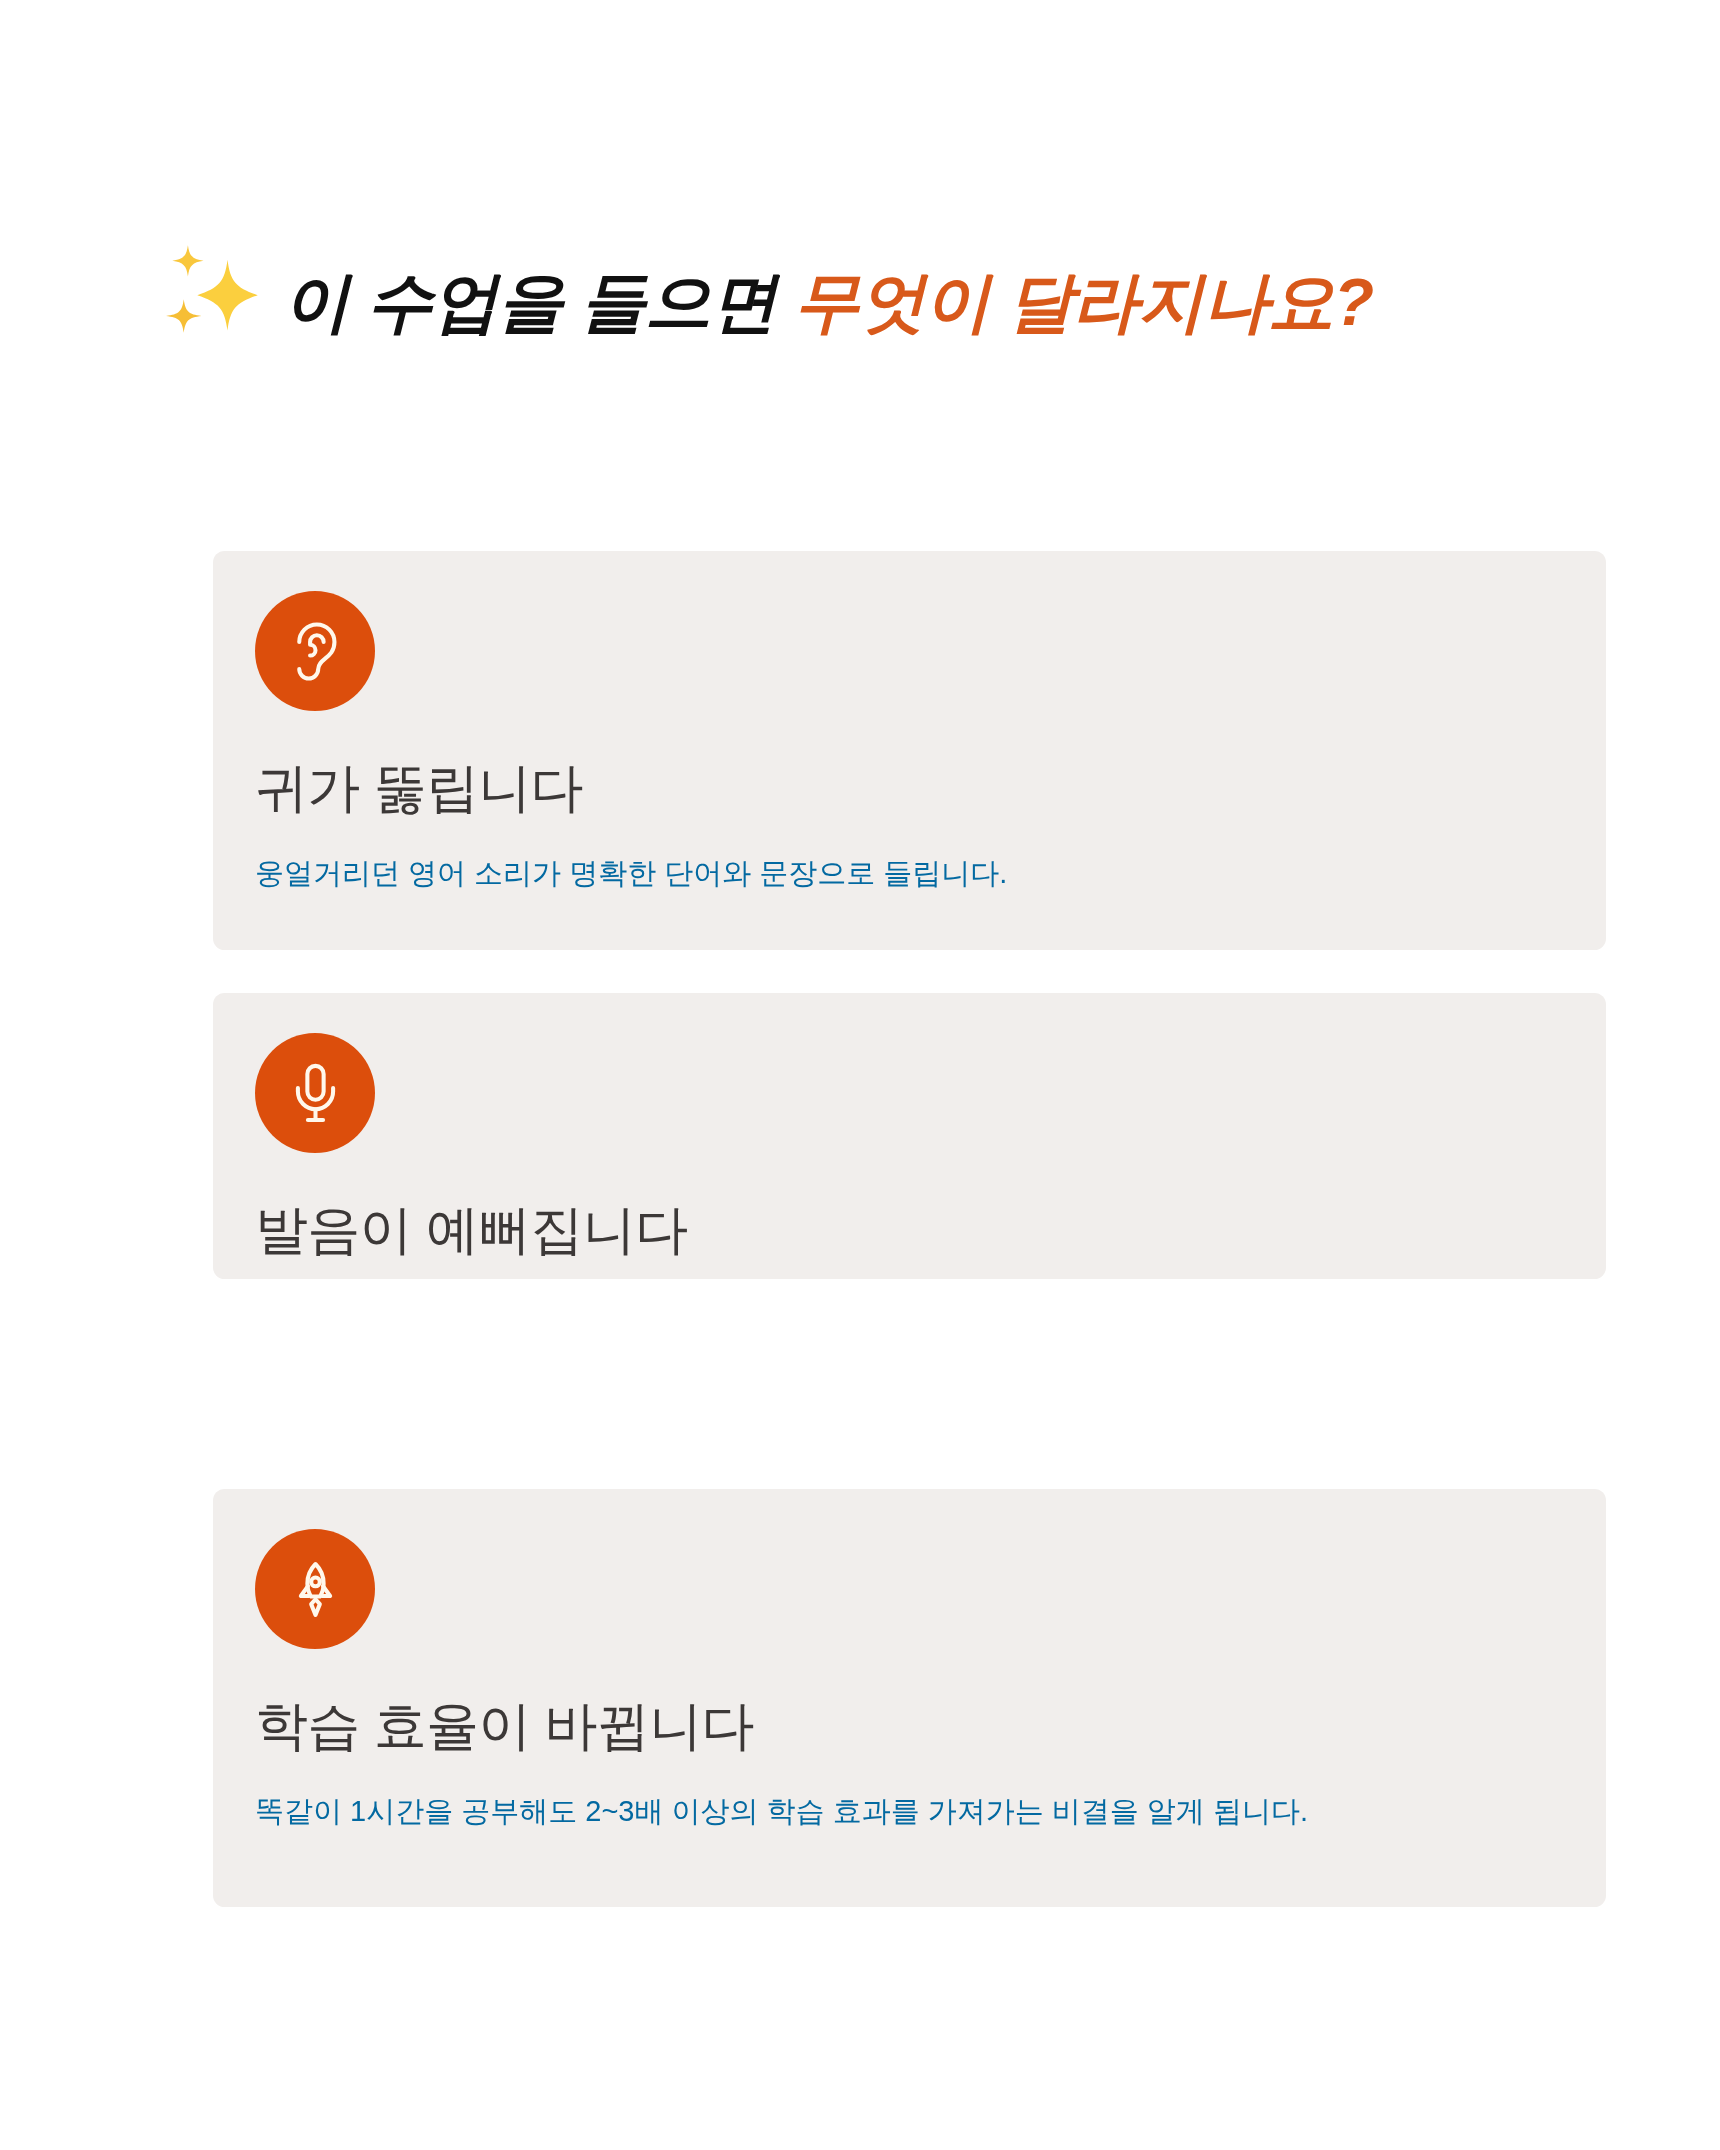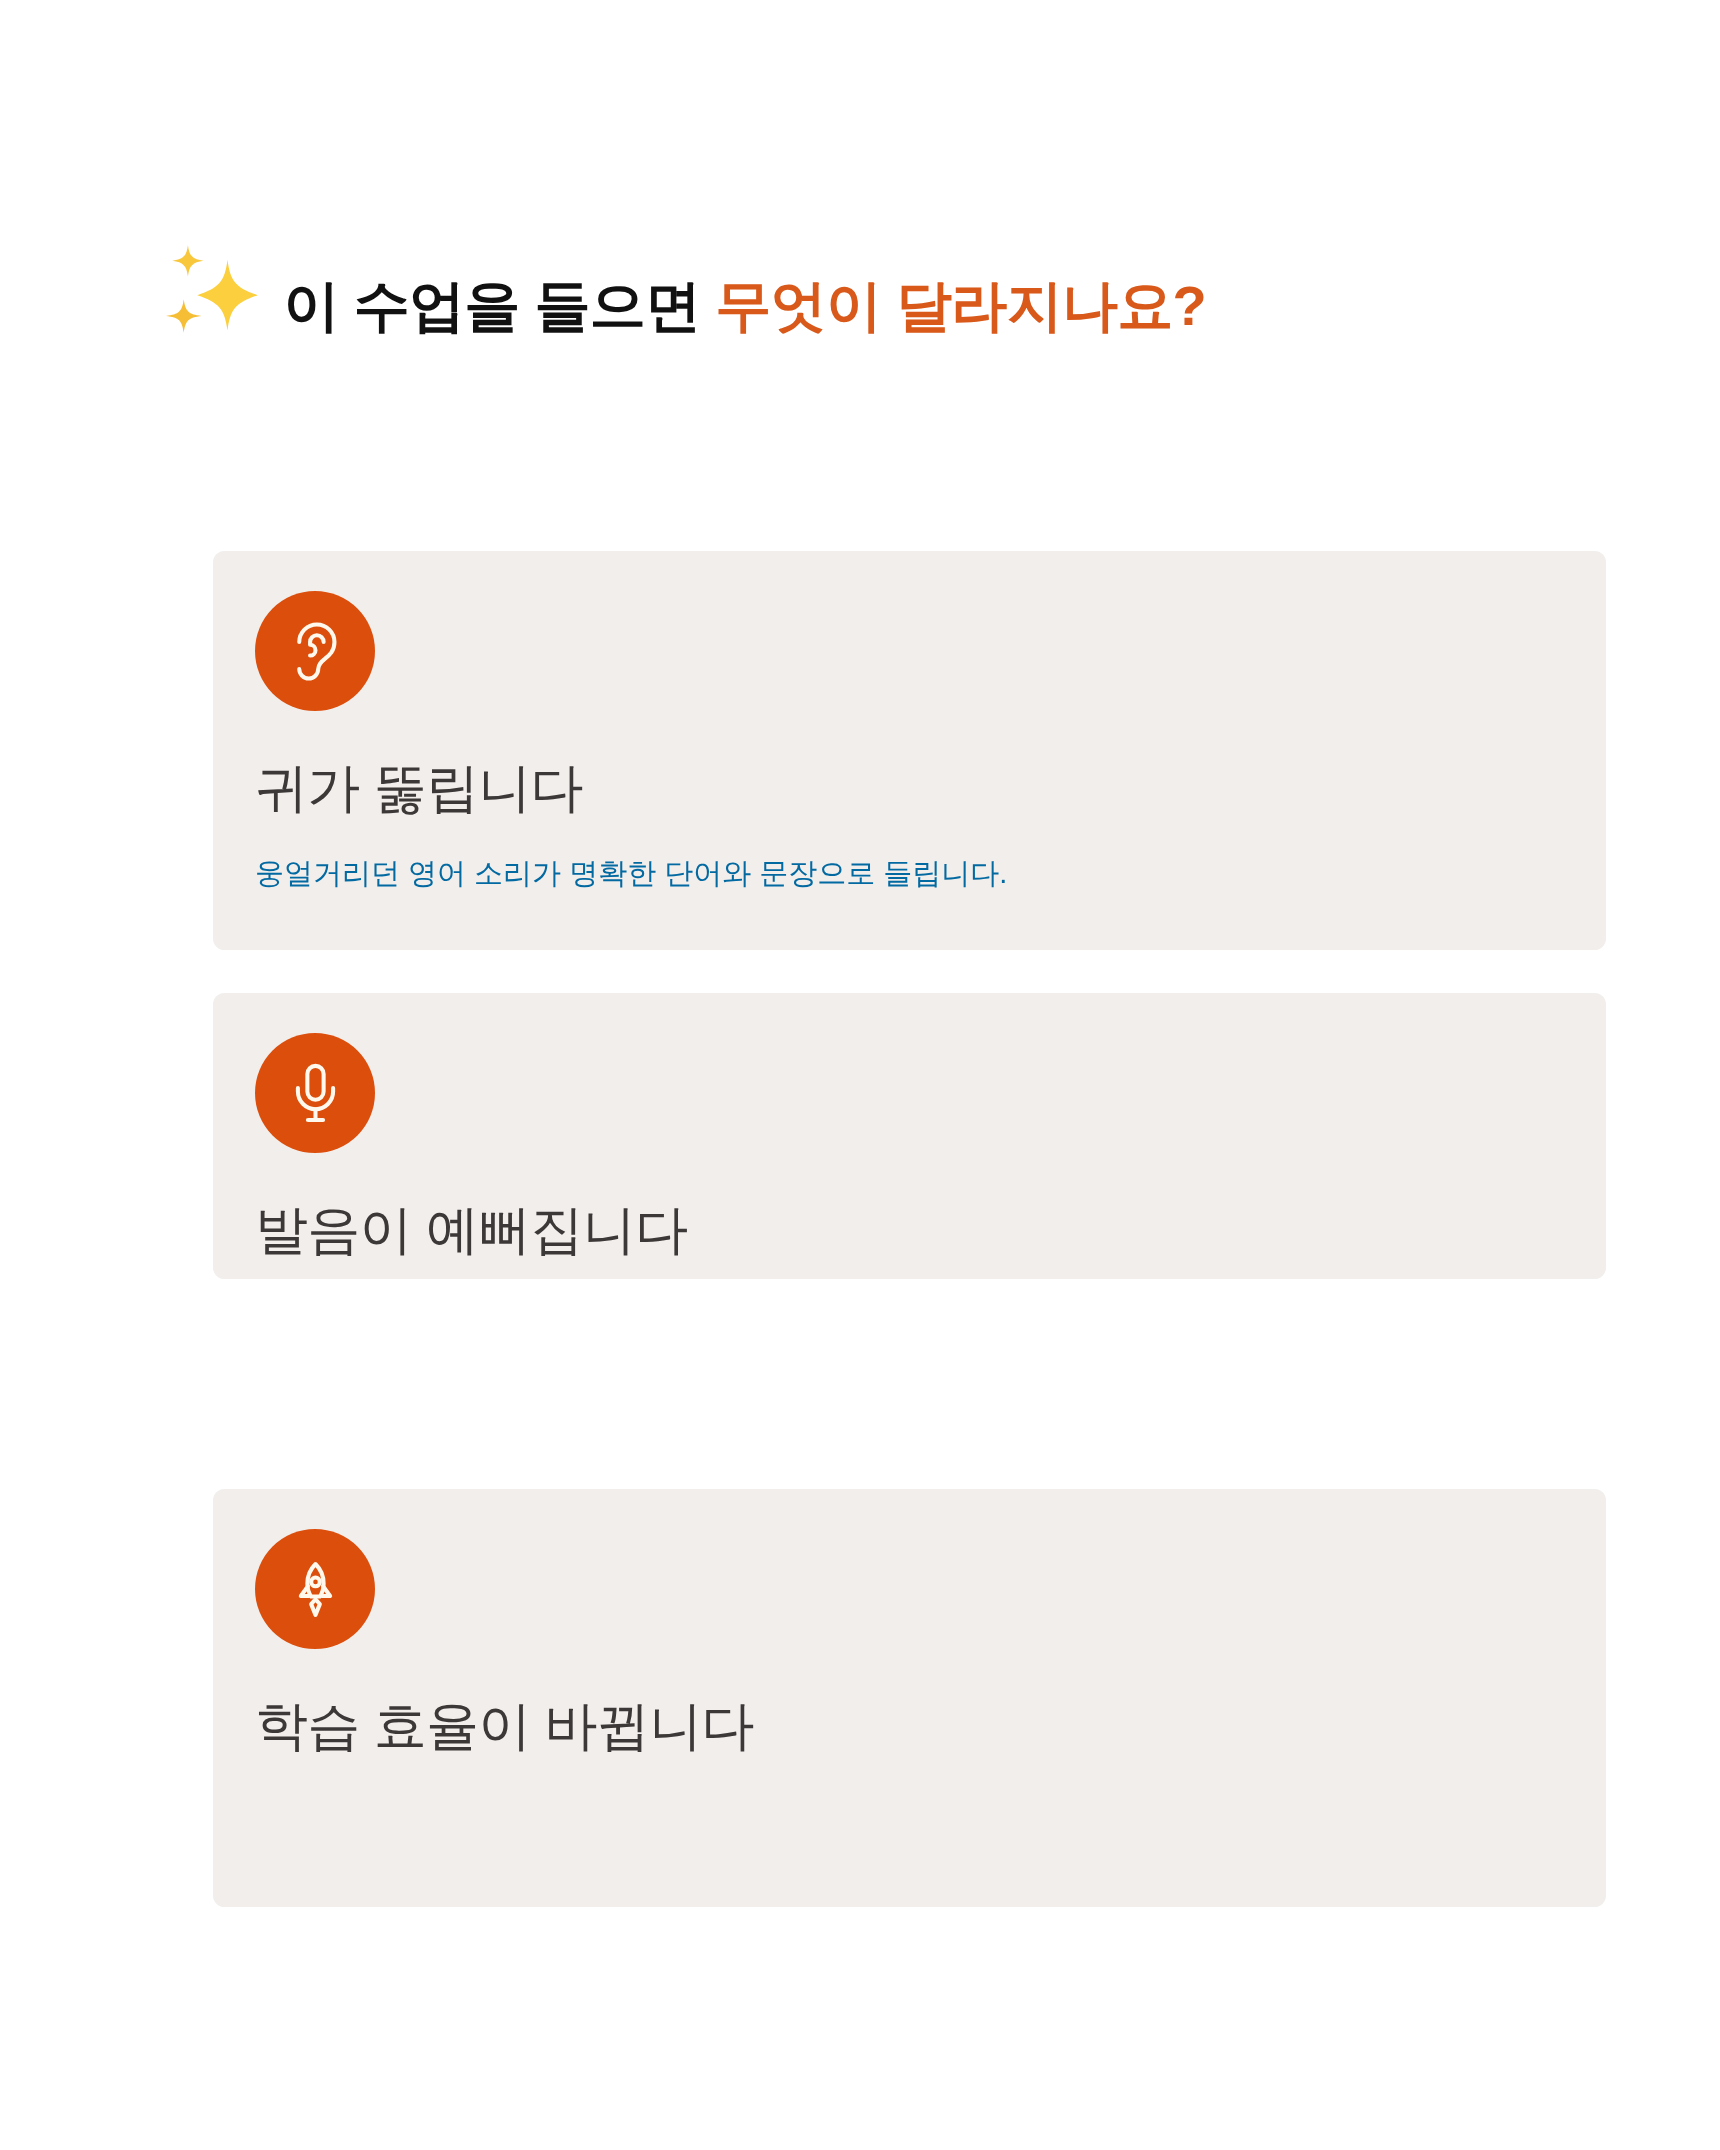--- a/index.html
+++ b/index.html
@@ -7,26 +7,27 @@
     width: 1721px; height: 2151px;
     background: #ffffff;
     font-family: "Liberation Sans", "DejaVu Sans", sans-serif;
     position: relative;
     overflow: hidden;
   }
   .heading {
     position: absolute;
     left: 165px; top: 241px;
     width: 1398px;
-    font-size: 56px;
+    font-size: 66px;
     line-height: 119px;
     font-weight: 600;
     color: #111111;
     letter-spacing: -0.7px;
     word-break: break-all;
+    font-style: italic;
   }
   .heading .sparkles {
     display: inline-block;
     width: 100px; height: 100px;
     vertical-align: -16px;
     margin-right: 18.6px;
   }
   .heading .accent { color: #D8591A; }
 
   .card {
@@ -113,14 +114,15 @@
   <div class="icon-circle">
     <svg viewBox="0 0 24 24" aria-hidden="true">
       <path d="M12 2.6 C14 4.6 15 7.2 15 9.8 C15 12 14.3 13.6 13.6 14.6 L10.4 14.6 C9.7 13.6 9 12 9 9.8 C9 7.2 10 4.6 12 2.6 Z"></path>
       <circle cx="12" cy="9.2" r="1.6"></circle>
       <path d="M9.2 10.8 L6.6 14.4 L9.6 14.4"></path>
       <path d="M14.8 10.8 L17.4 14.4 L14.4 14.4"></path>
       <path d="M12 15.6 L10.4 17.4 L12 21.4 L13.6 17.4 Z"></path>
     </svg>
   </div>
   <h2 class="card-title">학습 효율이 바뀝니다</h2>
+  <p class="card-desc">똑같이 1시간을 공부해도 2~3배 이상의 학습 효과를 가져가는 비결을 알게 됩니다.</p>
 </section>
 
 
 </body></html>

